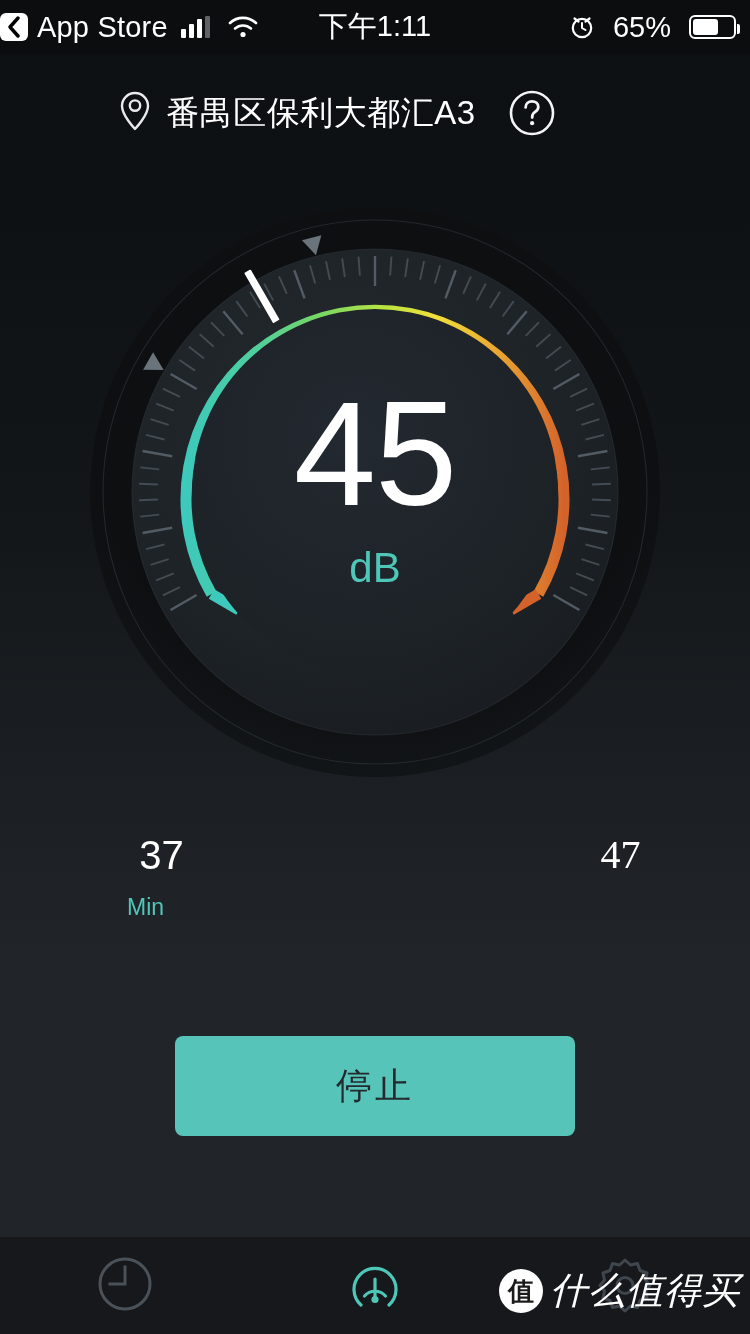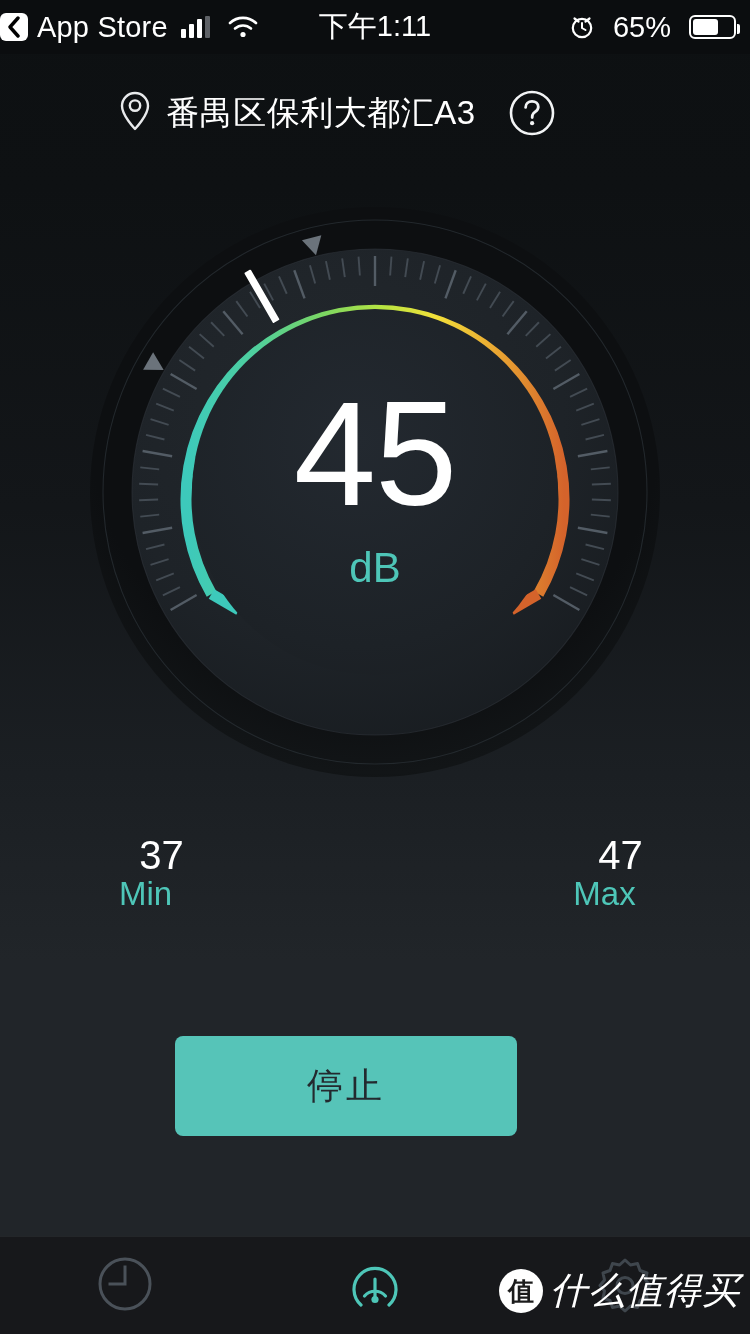--- a/index.html
+++ b/index.html
@@ -89,28 +89,28 @@
     font-size:42px; color:#4ec6b8; font-weight:400; margin-top:22px;
   }
 
   
   .minmax{
     position:absolute; top:835px; left:0; width:750px;
     display:flex;
   }
   .mm-cell{ flex:1; text-align:center; }
   .mm-cell:first-child{ padding-right:84px; }
-  .mm-cell:last-child{ padding-left:84px; }
+  .mm-cell:last-child{ padding-left:84px;font-family:Liberation Serif, serif; }
   .mm-value{ font-size:40px; font-weight:400; color:#fff; line-height:1;padding-left:32px; }
-  .mm-label{ font-size:33px; color:#4ec6b8; }
+  .mm-label{ font-size:23px; color:#4ec6b8; margin-top:19px; }
 
   
   .action-btn{
     position:absolute; left:175px; top:1036px;
-    width:342px; height:100px; border-radius:8px;
+    width:400px; height:100px; border-radius:8px;
     background:#56c4b8; border:none; cursor:pointer;
     display:flex; align-items:center; justify-content:center;
     font-family:"Liberation Sans","DejaVu Sans",sans-serif;
     font-size:36px; color:#23292e; letter-spacing:3px;
   }
 
   
   .tabbar{
     position:absolute; left:0; bottom:0; width:750px; height:98px;
     background:#17181b; border-top:1px solid #232629;
@@ -324,21 +324,20 @@
     </div>
   </div>
 
   <div class="minmax">
     <div class="mm-cell">
       <div class="mm-value">37</div>
       <div class="mm-label">Min</div>
     </div>
     <div class="mm-cell">
       <div class="mm-value">47</div>
-      <div class="mm-label">Max</div>
     </div>
   </div>
 
   <button class="action-btn">停止</button>
 
   <div class="tabbar">
 
     <div class="tab">
       <span>
         <svg width="62" height="62" viewBox="0 0 62 62" aria-hidden="true">

